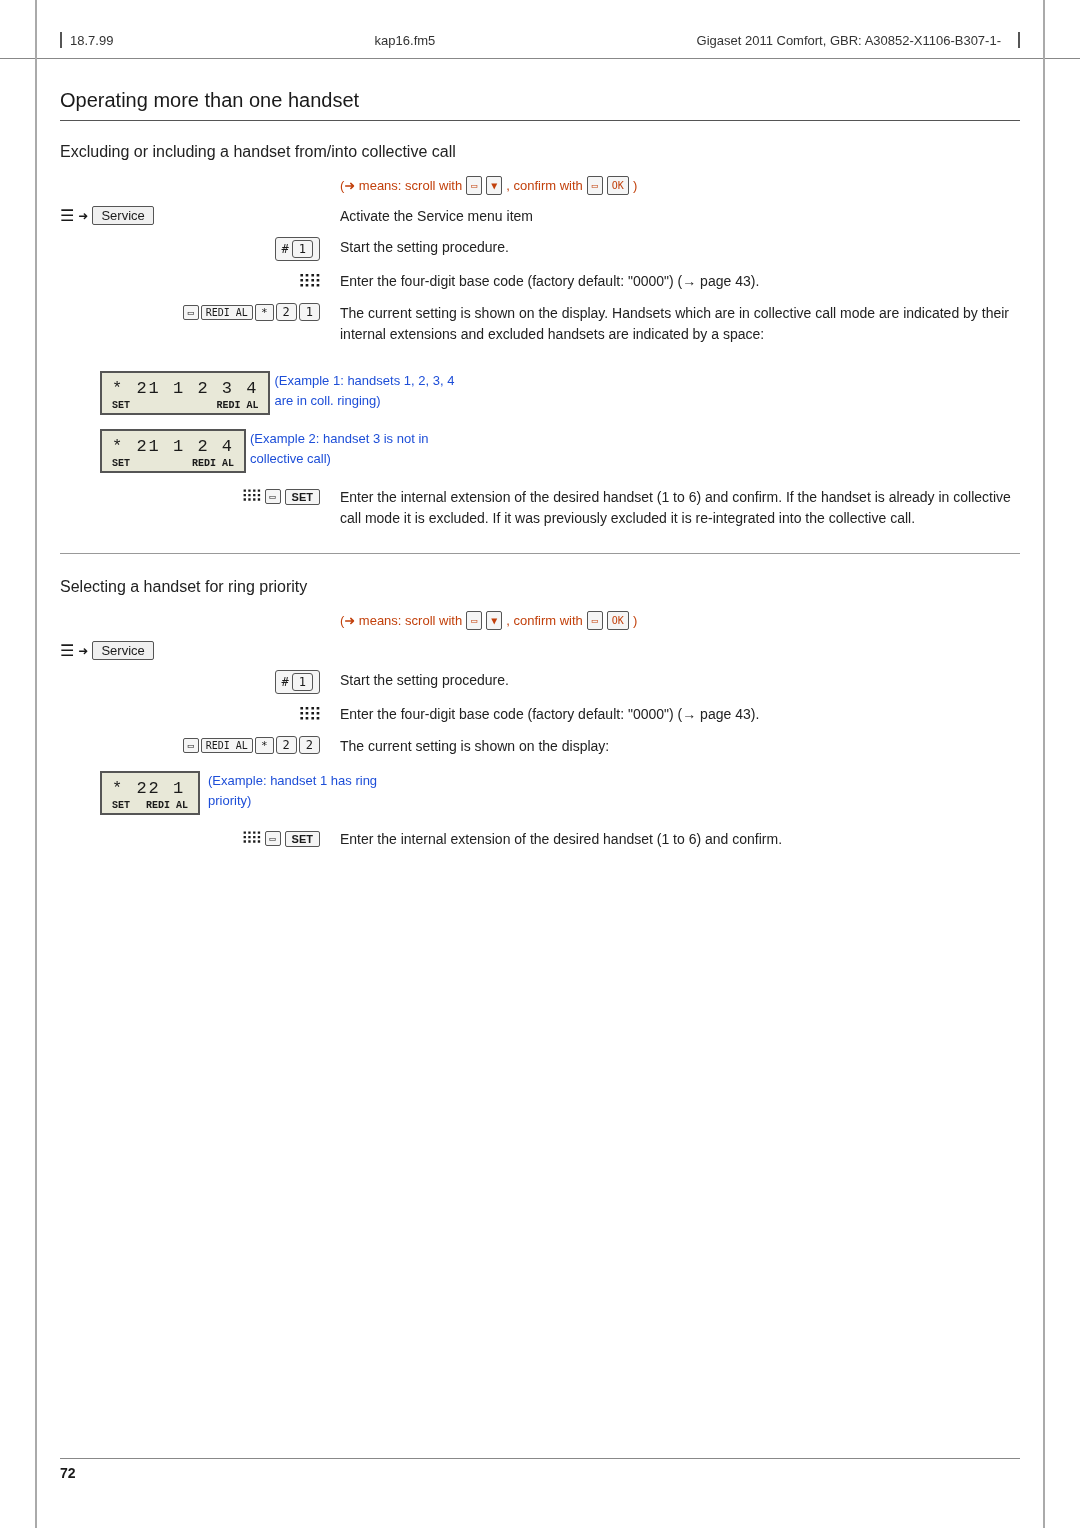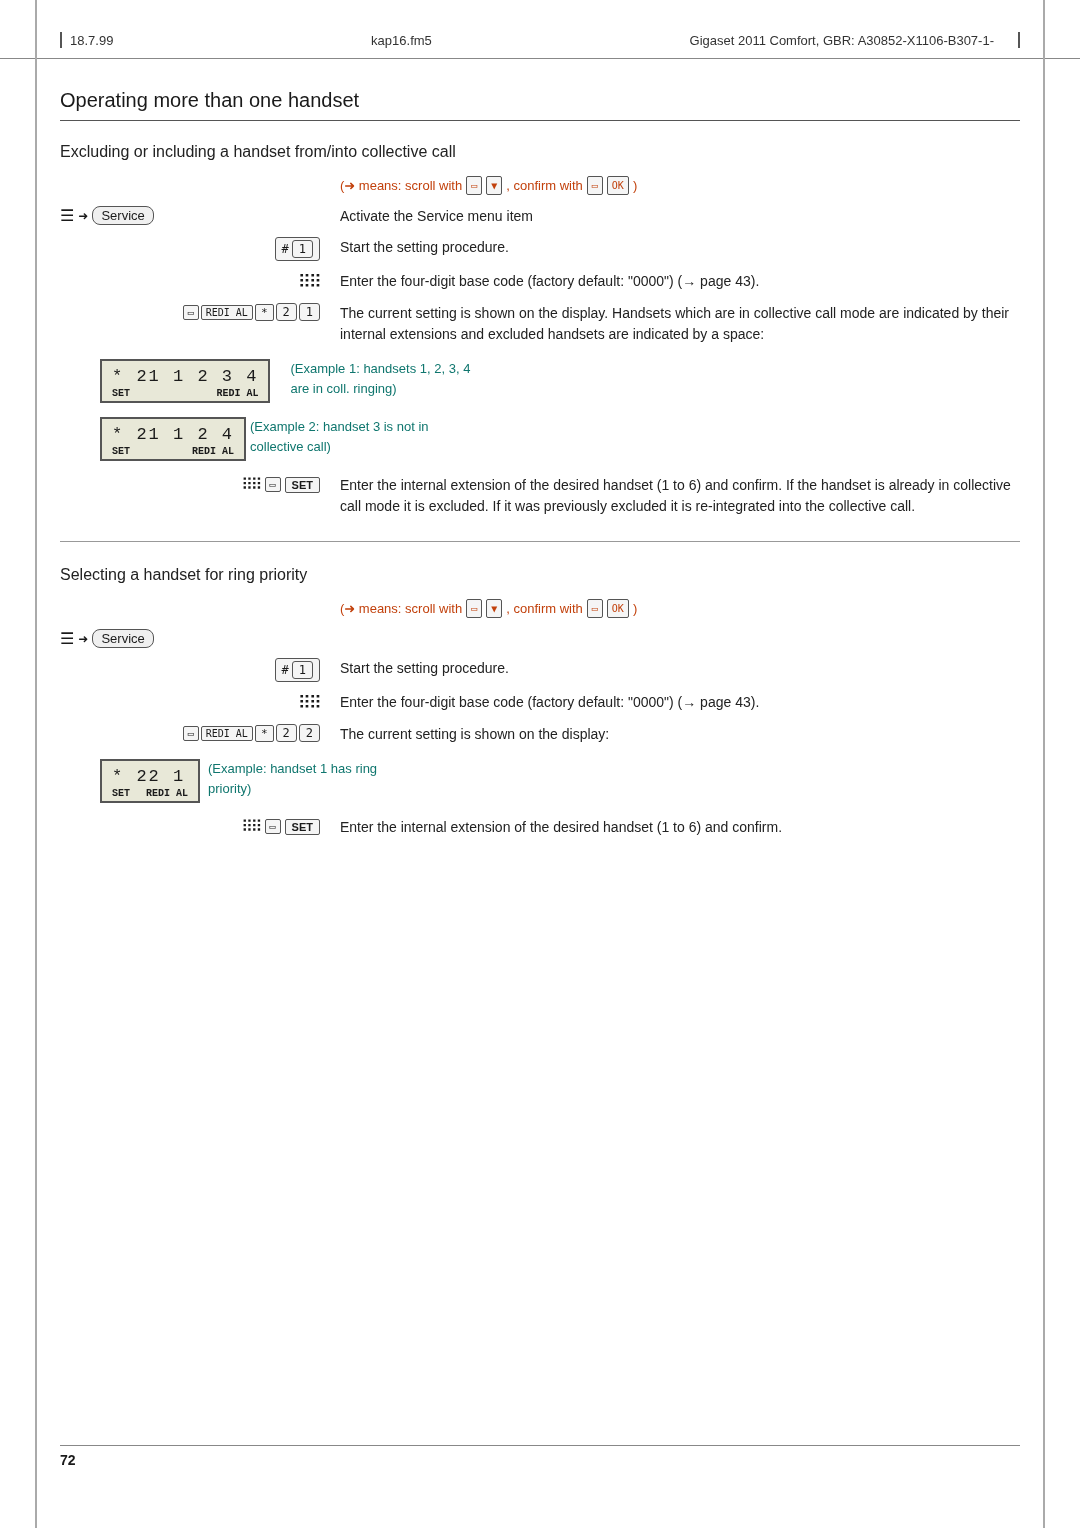--- a/index.html
+++ b/index.html
@@ -39,21 +39,21 @@
     }
     .header-center {
       font-size: 13px;
       color: #333;
     }
     .header-right {
       font-size: 13px;
       color: #333;
       display: flex;
       align-items: center;
-      gap: 20px;
+      gap: 13px;
     }
     .header-right .vbar {
       width: 2px;
       height: 16px;
       background: #555;
       display: inline-block;
       margin-left: 4px;
     }
 
     
@@ -103,21 +103,21 @@
       font-size: 16px;
     }
     .arrow-right {
       font-size: 12px;
     }
     .service-label {
       border: 1px solid #555;
       padding: 1px 8px;
       font-size: 13px;
       background: #f0f0f0;
-      border-radius: 8px;
+      border-radius: 2px;
     }
 
     .hash-key {
       display: inline-flex;
       align-items: center;
       gap: 3px;
       border: 1px solid #555;
       padding: 2px 6px;
       font-size: 12px;
       background: #f5f5f5;
@@ -182,21 +182,21 @@
       margin-top: 2px;
     }
     .display-footer-item {
       font-size: 10px;
       font-weight: bold;
     }
 
     .example-note {
       font-size: 13px;
       line-height: 1.5;
-      color: #0f766e;
+      color: #1d4ed8;
     }
 
     .set-icon-row {
       display: inline-flex;
       align-items: center;
       gap: 4px;
     }
     .set-key {
       border: 1px solid #555;
       padding: 1px 6px;
@@ -208,21 +208,21 @@
 
     .separator-line {
       border: none;
       border-top: 1px solid #999;
       margin: 24px 0;
     }
 
     
     .page-footer {
       position: absolute;
-      bottom: 60px;
+      bottom: 47px;
       left: 60px;
       right: 60px;
       display: flex;
       justify-content: space-between;
       border-top: 1px solid #888;
       padding-top: 6px;
     }
     .page-number {
       font-size: 14px;
       font-weight: bold;
@@ -336,21 +336,21 @@
           <span class="special-key">*</span>
           <span class="num-key">2</span>
           <span class="num-key">1</span>
         </span>
       </div>
       <div class="instr-right">The current setting is shown on the display. Handsets which are in collective call mode are indicated by their internal extensions and excluded handsets are indicated by a space:</div>
     </div>
 
     <div style="display:flex; gap:40px; margin: 14px 0 14px 40px;">
 
-      <div style="display:flex; gap:20px; align-items:flex-start;">
+      <div style="display:flex; gap:4px; align-items:flex-start;margin-top:12px;">
         <div class="display-container">
           <span class="display-number">* 21 1 2 3 4</span>
           <div class="display-footer">
             <span class="display-footer-item">SET</span>
             <span class="display-footer-item">REDI AL</span>
           </div>
         </div>
         <div class="example-note" style="max-width:180px; font-size:13px; line-height:1.5;">(Example 1:  handsets 1, 2, 3, 4 are in coll. ringing)</div>
       </div>
     </div>

